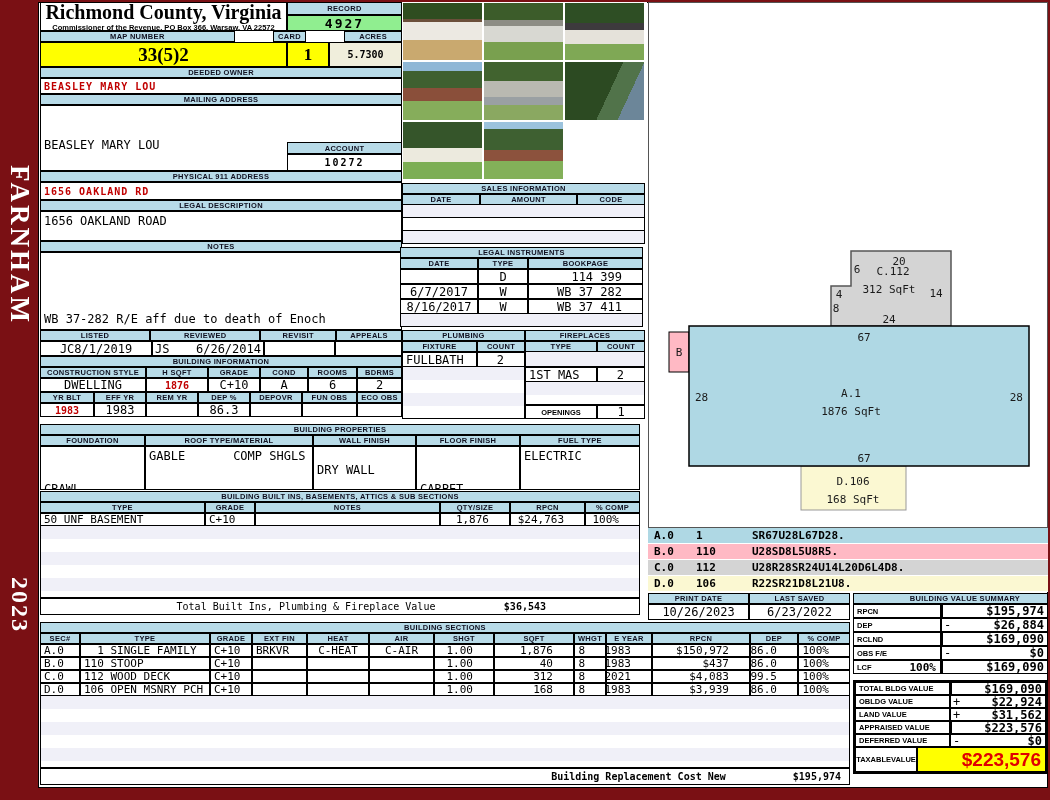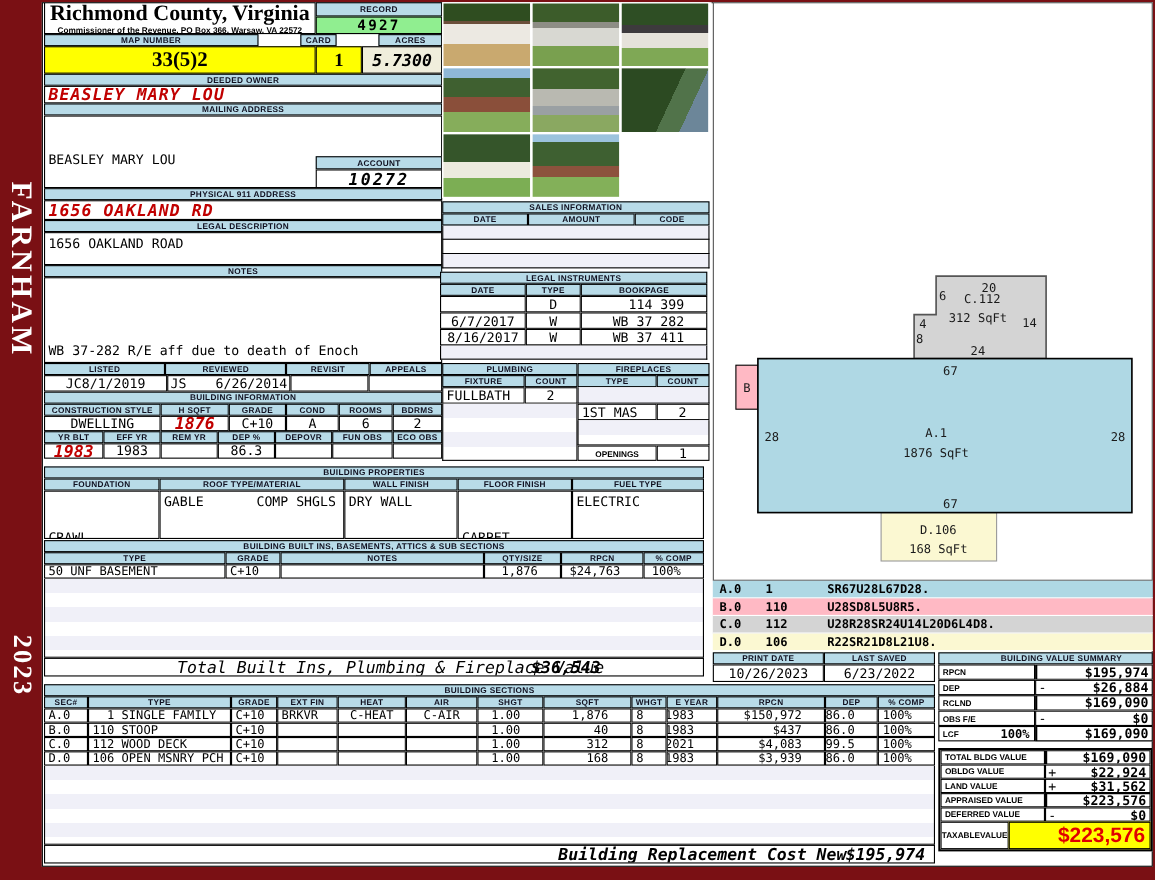--- a/index.html
+++ b/index.html
@@ -7,21 +7,21 @@
   body { font-family:"Liberation Sans",sans-serif; }
   .page { position:relative; width:1050px; height:800px; background:#7A1014; overflow:hidden; }
   .content-bg { position:absolute; left:38px; top:2px; width:1010px; height:786px; background:#fff; border:1px solid #000; }
   .abs { position:absolute; }
   .r { display:flex; }
   .c { border:1px solid #000; background:#fff; display:flex; align-items:center; overflow:hidden; }
   .band { background:#B8DBE8; border:1px solid #000; color:#101020;
           font:bold 7.5px "Liberation Sans",sans-serif; letter-spacing:.3px;
           display:flex; align-items:center; justify-content:center; text-align:center; }
   .m { font-family:"DejaVu Sans Mono","Liberation Mono",monospace; font-size:12px; white-space:pre; color:#000; }
-  .s11 { font-size:11px; } .s13 { font-size:15px;font-style:italic; }
+  .s11 { font-size:11px; } .s13 { font-size:10px; }
   .b { font-weight:bold; } .red { color:#C00000; }
   .tc { justify-content:center; text-align:center; } .tr { justify-content:flex-end; text-align:right; }
   .pl { padding-left:3px; } .pr { padding-right:20px; }
   .vtext { position:absolute; color:#fff; writing-mode:vertical-rl;
            font-family:"Liberation Serif",serif; font-weight:bold; text-align:center; }
   .county-t { font:bold 20px "Liberation Serif",serif; color:#000; line-height:21px; }
   .county-s { font:bold 7.5px "Liberation Sans",sans-serif; color:#000; }
   .zebra { background:repeating-linear-gradient(180deg,#F0F0F8 0 13px,#ffffff 13px 26px); border:1px solid #000; border-top:none; }
   .blank13 { height:13px; border:1px solid #000; border-top:none; }
   .ph { width:81px; height:59.3px; border:1px solid #fff; }
@@ -162,21 +162,21 @@
     </div>
     <div class="r" style="height:44px;">
       <div class="c m pl" style="width:105px; align-items:flex-start; flex-direction:column; line-height:16px; padding-top:2px; display:block;">
         <div>CRAWL</div>
         
       </div>
       <div class="c m" style="width:168px; align-items:flex-start; padding-top:2px;">
         <span class="pl">GABLE</span>
         <span style="margin-left:48px;">COMP SHGLS</span>
       </div>
-      <div class="c m pl" style="width:103px; align-items:flex-start; padding-top:2px;">DRY WALL</div>
+      <div class="c m pl" style="width:103px; align-items:flex-start; padding-top:16px;">DRY WALL</div>
       <div class="c m pl" style="width:104px; align-items:flex-start; padding-top:2px; display:block; line-height:16px;">
         <div>CARPET</div>
         
       </div>
       <div class="c m pl" style="width:120px; align-items:flex-start; padding-top:2px;">ELECTRIC</div>
     </div>
   </div>
 
   <div class="abs" style="left:40px; top:491px; width:600px;">
     <div class="band" style="height:11px;">BUILDING BUILT INS, BASEMENTS, ATTICS &amp; SUB SECTIONS</div>

